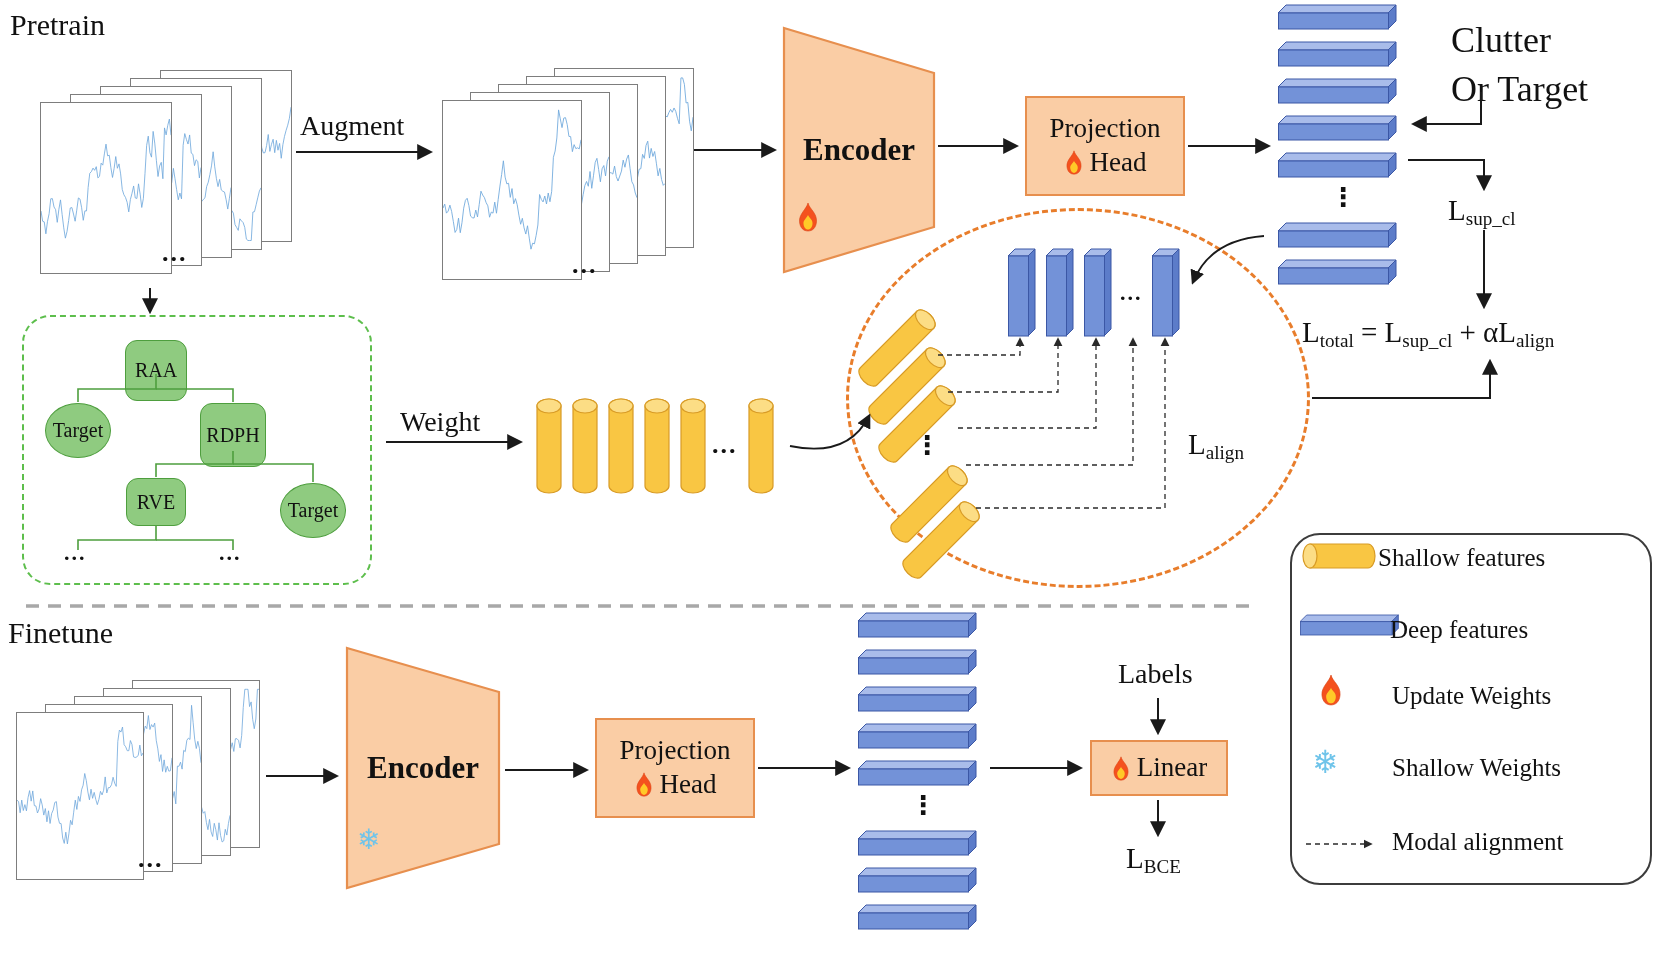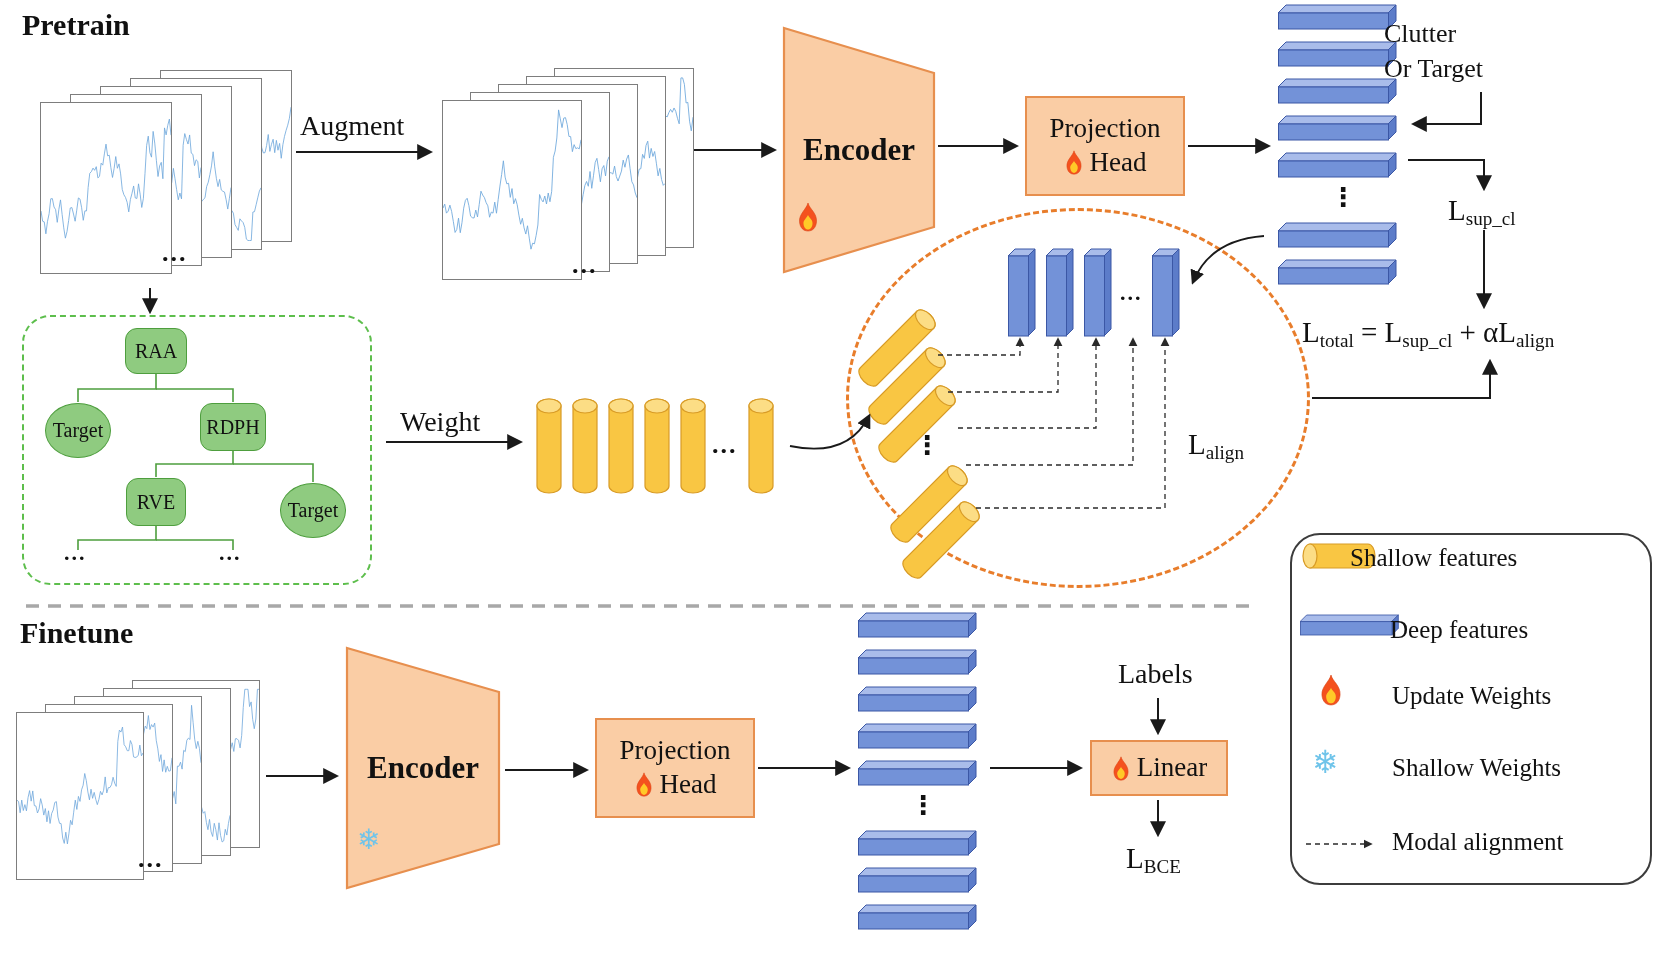--- a/index.html
+++ b/index.html
@@ -2,21 +2,21 @@
 <html><head>
 <meta charset="utf-8">
 <style>
   * { margin:0; padding:0; box-sizing:border-box; }
   html,body { background:#fff; }
   body {
     width:1661px; height:978px; position:relative; overflow:hidden;
     font-family:"Liberation Serif", serif; color:#111;
   }
   .abs { position:absolute; }
-  .title { font-size:30px; font-weight:bold;margin-left:12px; }
+  .title { font-size:30px; font-weight:normal; }
   .lbl { font-size:28px; }
   .panel { position:absolute; background:#fff; border:1.2px solid #7d7d7d; }
   .panel svg { width:100%; height:100%; display:block; }
   .sig { stroke:#6FA8DC; stroke-width:1.1; fill:none; }
   .dots-h { position:absolute; font-size:26px; font-weight:bold; letter-spacing:2px; line-height:1; }
   .dots-v { position:absolute; font-size:26px; font-weight:bold; line-height:1; font-family:"DejaVu Sans", sans-serif; }
   .obox {
     position:absolute; background:#FACDA5; border:2px solid #E78F4E;
     display:flex; flex-direction:column; align-items:center; justify-content:center;
     text-align:center; font-size:27px; line-height:1.25;
@@ -173,37 +173,37 @@
       <use href="#hbar"></use>
     </svg>
   <div class="dots-v" style="left:1330px;top:184px">⋮</div>
   <svg class="abs" style="left:1278px;top:222px" width="120" height="26">
       <use href="#hbar"></use>
     </svg>
   <svg class="abs" style="left:1278px;top:259px" width="120" height="26">
       <use href="#hbar"></use>
     </svg>
 
-  <div class="abs" style="left:1384px;top:16px;font-size:26px;line-height:1.35">
+  <div class="abs" style="left:1451px;top:16px;font-size:36px;line-height:1.35">
     <div>Clutter</div>
     <div>Or Target</div>
   </div>
 
   <div class="abs loss" style="left:1448px;top:194px"><span>L</span><span class="sub">sup_cl</span></div>
 
   <div class="abs loss" style="left:1302px;top:316px"><span>L</span><span class="sub">total</span><span> = L</span><span class="sub">sup_cl</span><span> + αL</span><span class="sub">align</span></div>
 
   <div class="green-box" style="left:22px;top:315px;width:350px;height:270px"></div>
-  <div class="tree-node" style="left:125px;top:328px;width:62px;height:46px">
+  <div class="tree-node" style="left:125px;top:340px;width:62px;height:61px">
       <span>RAA</span>
     </div>
   <div class="tree-node tree-ellipse" style="left:45px;top:403px;width:66px;height:55px">
       <span>Target</span>
     </div>
-  <div class="tree-node" style="left:200px;top:403px;width:66px;height:48px">
+  <div class="tree-node" style="left:200px;top:403px;width:66px;height:64px">
       <span>RDPH</span>
     </div>
   <div class="tree-node" style="left:126px;top:478px;width:60px;height:48px">
       <span>RVE</span>
     </div>
   <div class="tree-node tree-ellipse" style="left:280px;top:483px;width:66px;height:55px">
       <span>Target</span>
     </div>
   <div class="dots-h" style="left:64px;top:542px;font-size:22px">...</div>
   <div class="dots-h" style="left:219px;top:542px;font-size:22px">...</div>
@@ -346,21 +346,21 @@
         </svg>
       <span>Linear</span>
     </div>
   </div>
   <div class="abs loss" style="left:1126px;top:842px"><span>L</span><span class="sub">BCE</span></div>
 
   <div class="legend-box" style="left:1290px;top:533px;width:362px;height:352px"></div>
   <svg class="abs" style="left:1302px;top:542px" width="80" height="28">
       <use href="#cylh"></use>
     </svg>
-  <div class="legend-label" style="left:1350px;top:544px">Shallow features</div>
+  <div class="legend-label" style="left:1378px;top:544px">Shallow features</div>
   <svg class="abs" style="left:1300px;top:614px" width="100" height="22">
       <use href="#hbar"></use>
     </svg>
   <div class="legend-label" style="left:1390px;top:616px">Deep features</div>
   <svg class="abs" style="left:1318px;top:674px" width="26" height="32">
       <use href="#flame"></use>
     </svg>
   <div class="legend-label" style="left:1392px;top:682px">Update Weights</div>
   <div class="abs snow" style="left:1312px;top:746px;font-size:32px">❄</div>
   <div class="legend-label" style="left:1392px;top:754px">Shallow Weights</div>

